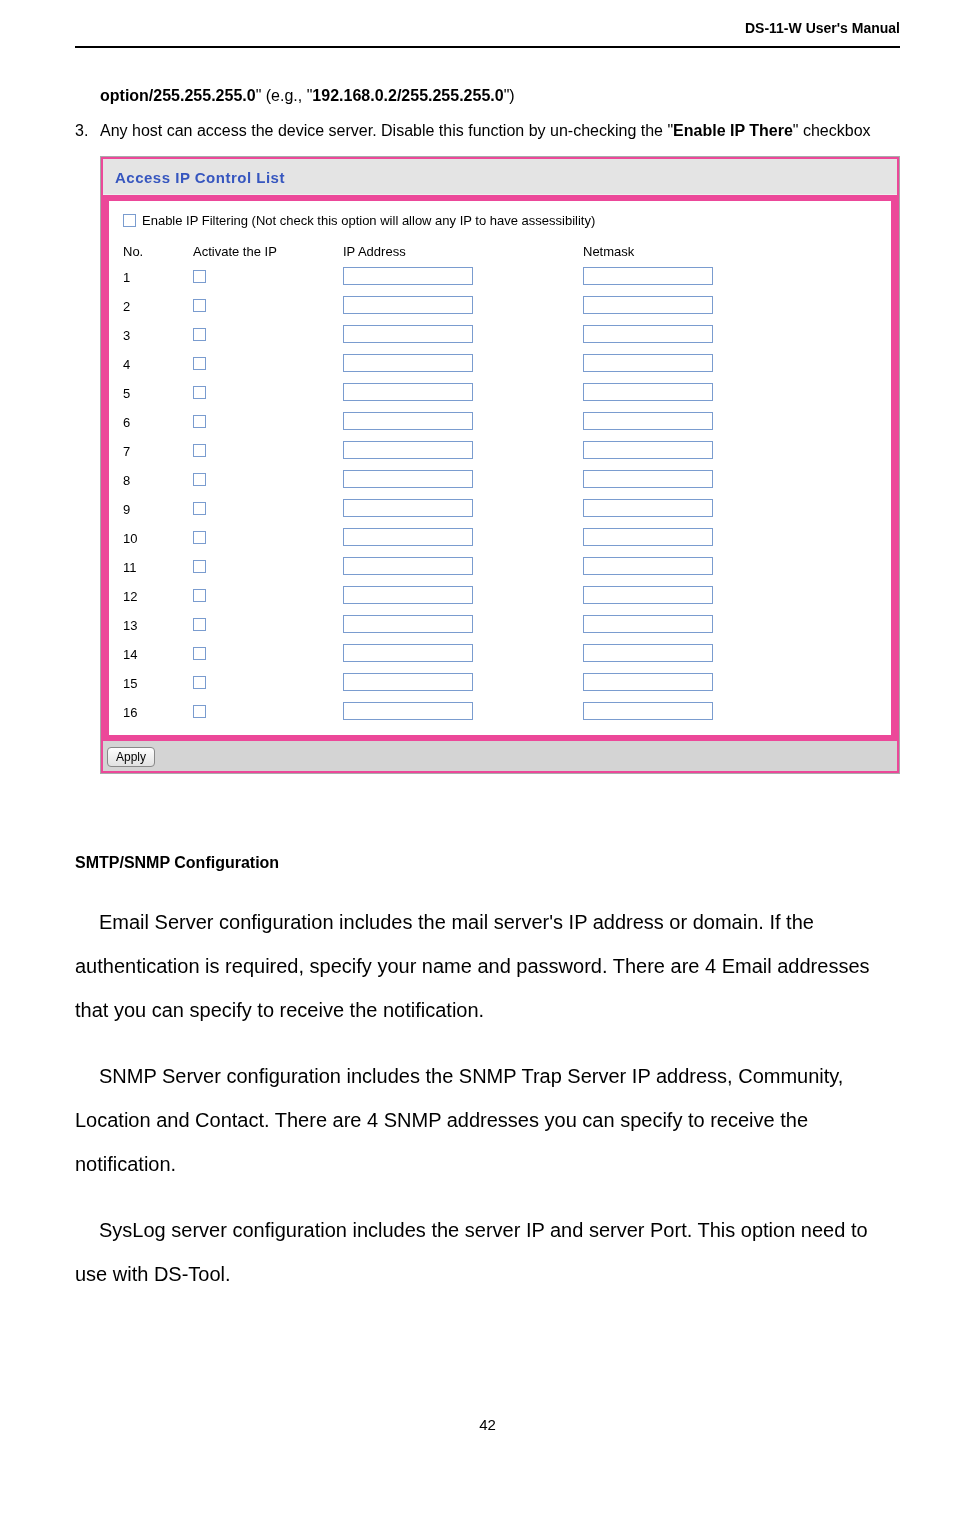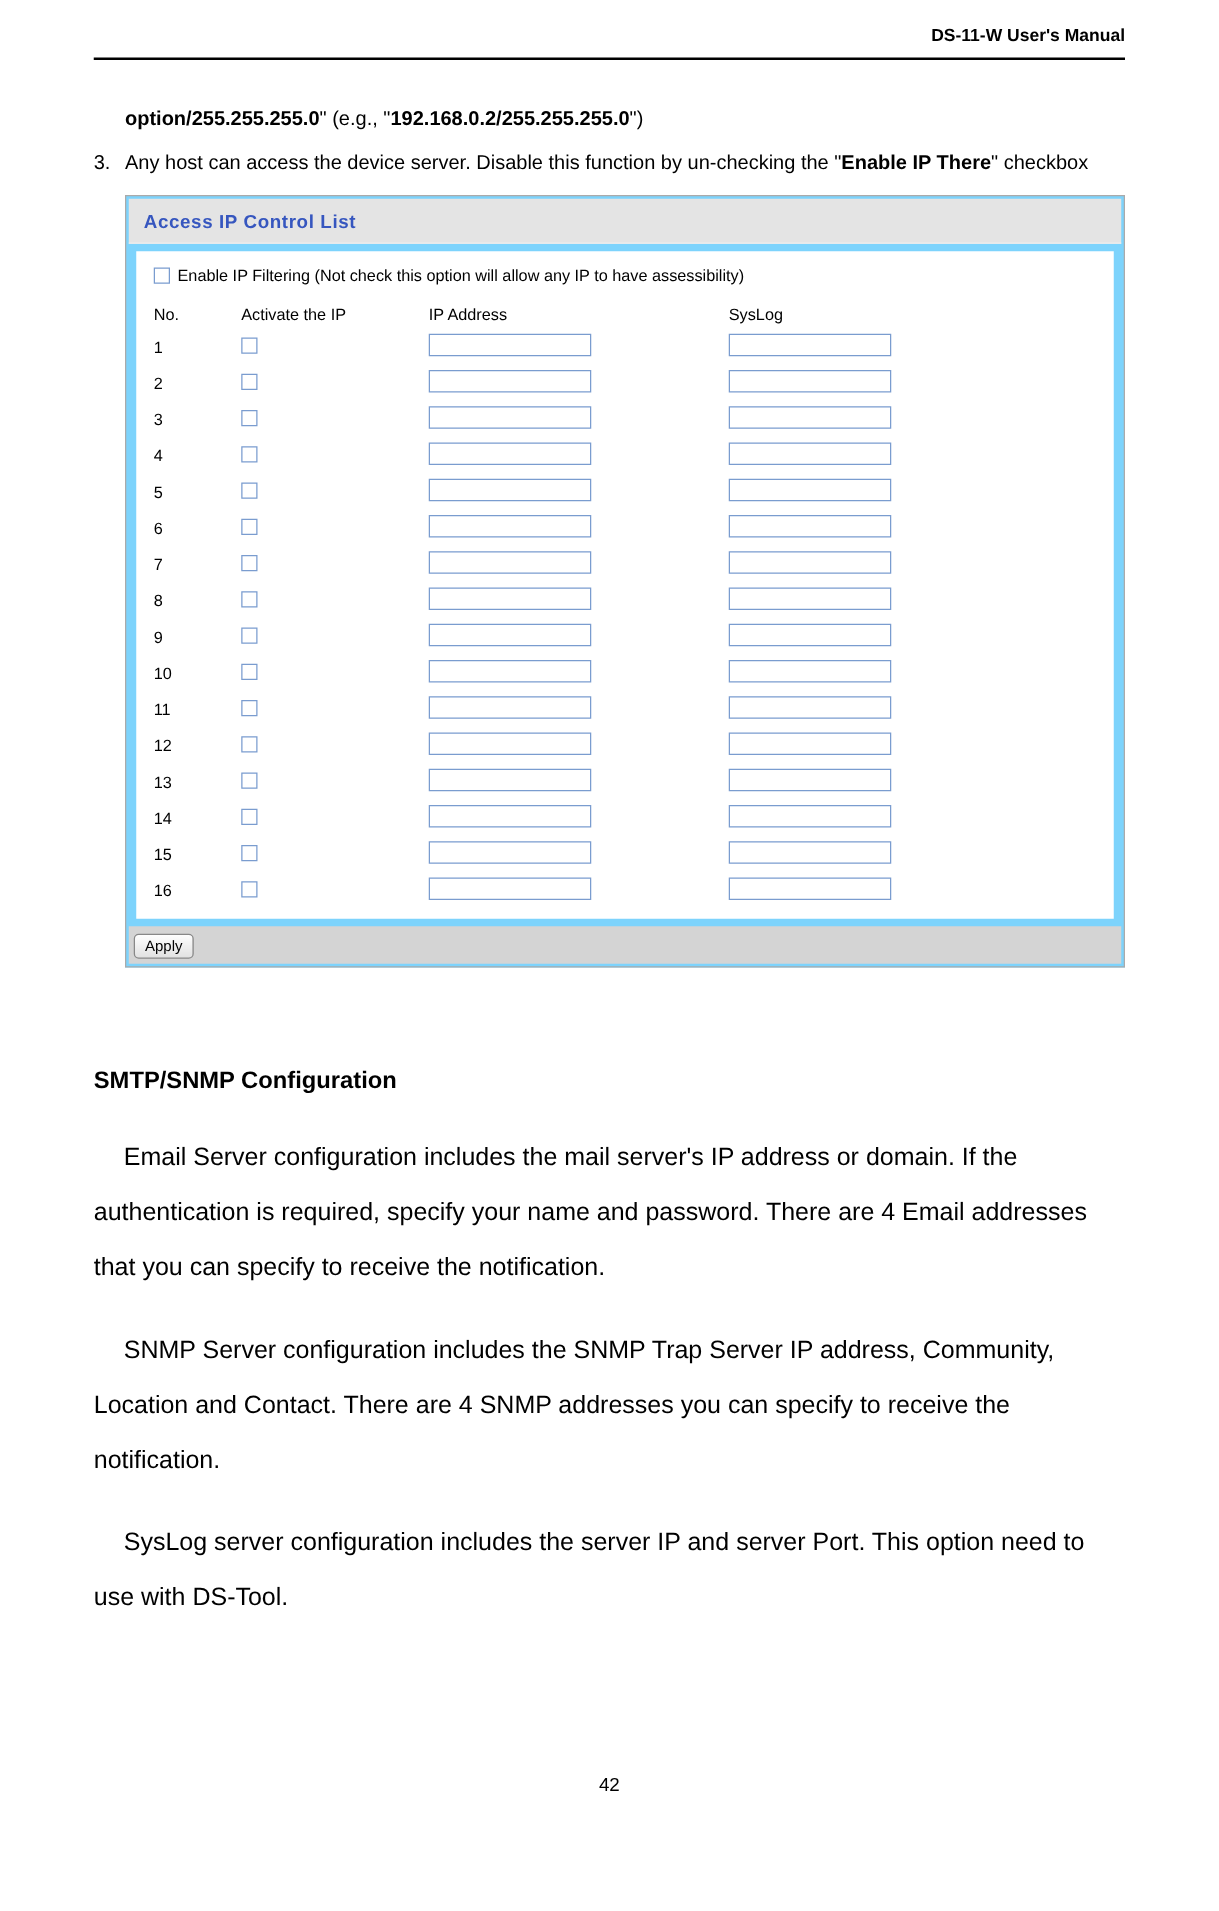--- a/index.html
+++ b/index.html
@@ -27,21 +27,21 @@
     .list-item {
       display: flex;
       font-size: 16px;
       line-height: 2.2;
     }
     .list-num { width: 25px; }
     .list-content { flex: 1; }
     .bold { font-weight: bold; }
     .figure-panel {
       margin: 8px 0 0 25px;
-      background: #7dd3fc;
+      background: #ec4899;
       border: 1px solid #aaa;
       padding: 2px;
     }
     .panel-title {
       color: #3656bf;
       font-family: Verdana, sans-serif;
       font-weight: bold;
       font-size: 15px;
       padding: 10px 12px 8px 12px;
       border-bottom: 1px solid #eee;
@@ -101,21 +101,21 @@
       font-family: Verdana, sans-serif;
       font-size: 12px;
       padding: 2px 8px;
       border: 1px solid #888;
       border-radius: 4px;
       background: linear-gradient(#fefefe,#e1e1e1);
       cursor: pointer;
     }
     .section-heading {
       font-weight: bold;
-      font-size: 19px;
+      font-size: 16px;
       margin-top: 80px;
       margin-bottom: 28px;
     }
     .para {
       font-size: 20px;
       line-height: 2.2;
       margin-bottom: 22px;
     }
     .para-indent { text-indent: 24px; }
     .page-num {
@@ -148,21 +148,21 @@
     <div class="enable-row">
       <span class="chk"></span>
       <span>Enable IP Filtering (Not check this option will allow any IP to have assessibility)</span>
     </div>
     <table class="ip-table">
       <thead>
         <tr>
           <th class="col-no">No.</th>
           <th class="col-act">Activate the IP</th>
           <th class="col-ip">IP Address</th>
-          <th class="col-net">SysLog</th>
+          <th class="col-net">Netmask</th>
         </tr>
       </thead>
       <tbody id="ip-rows">
           <tr>
             <td class="col-no">1</td>
             <td class="col-act"><span class="chk"></span></td>
             <td class="col-ip"><span class="txt-input"></span></td>
             <td class="col-net"><span class="txt-input"></span></td>
           </tr>
           <tr>

